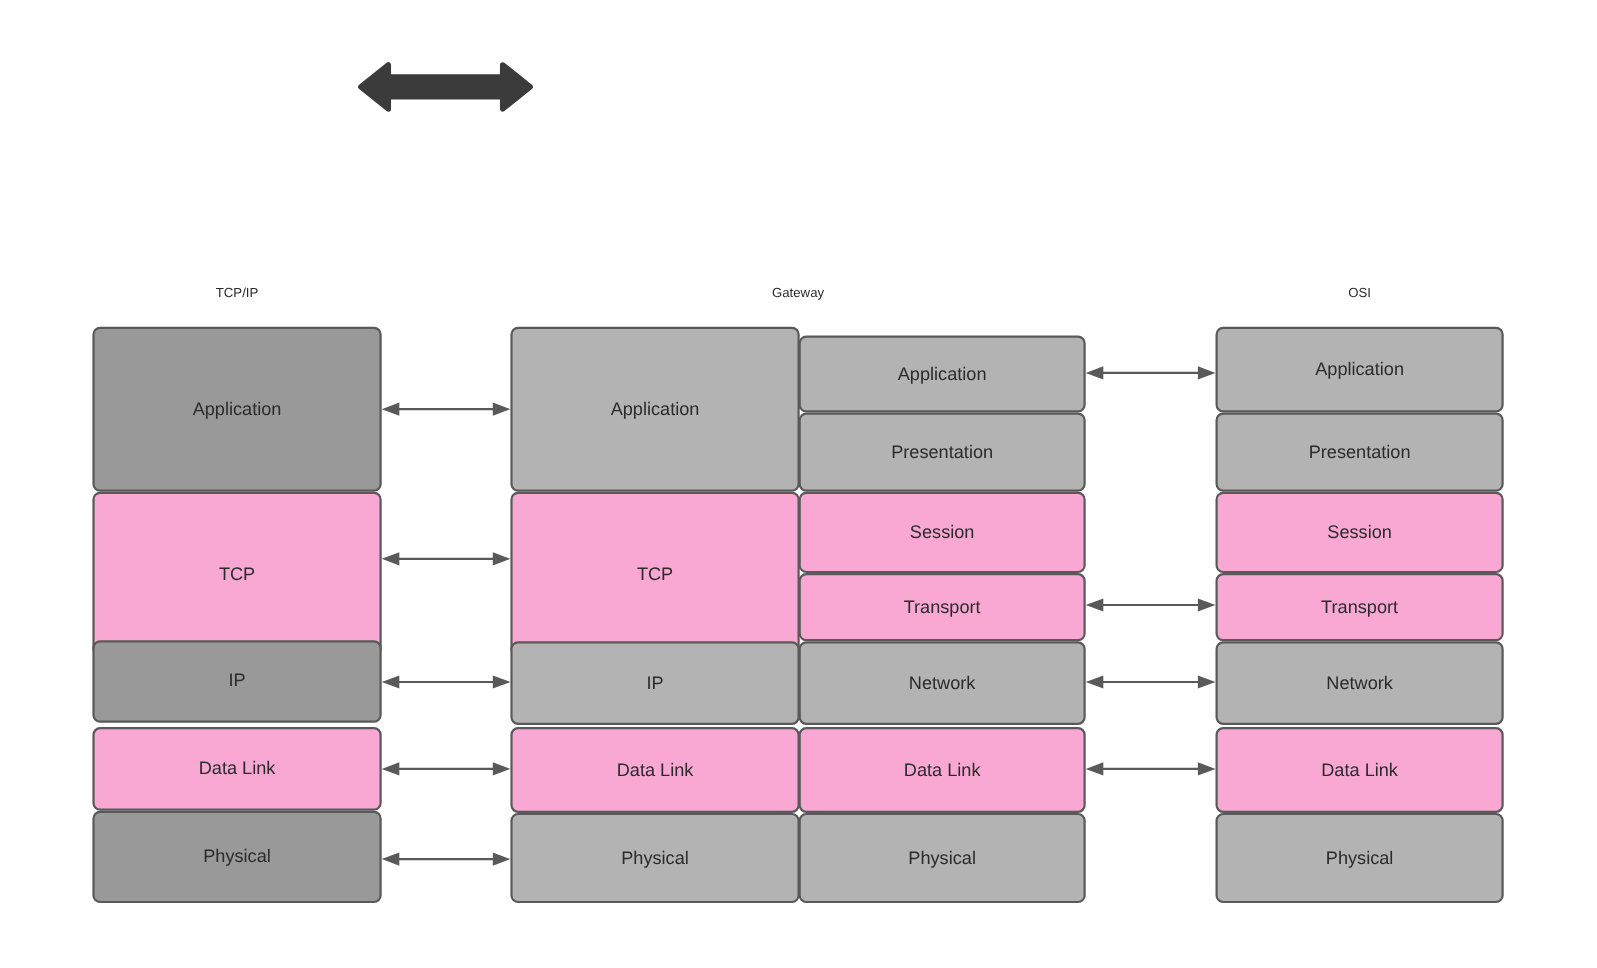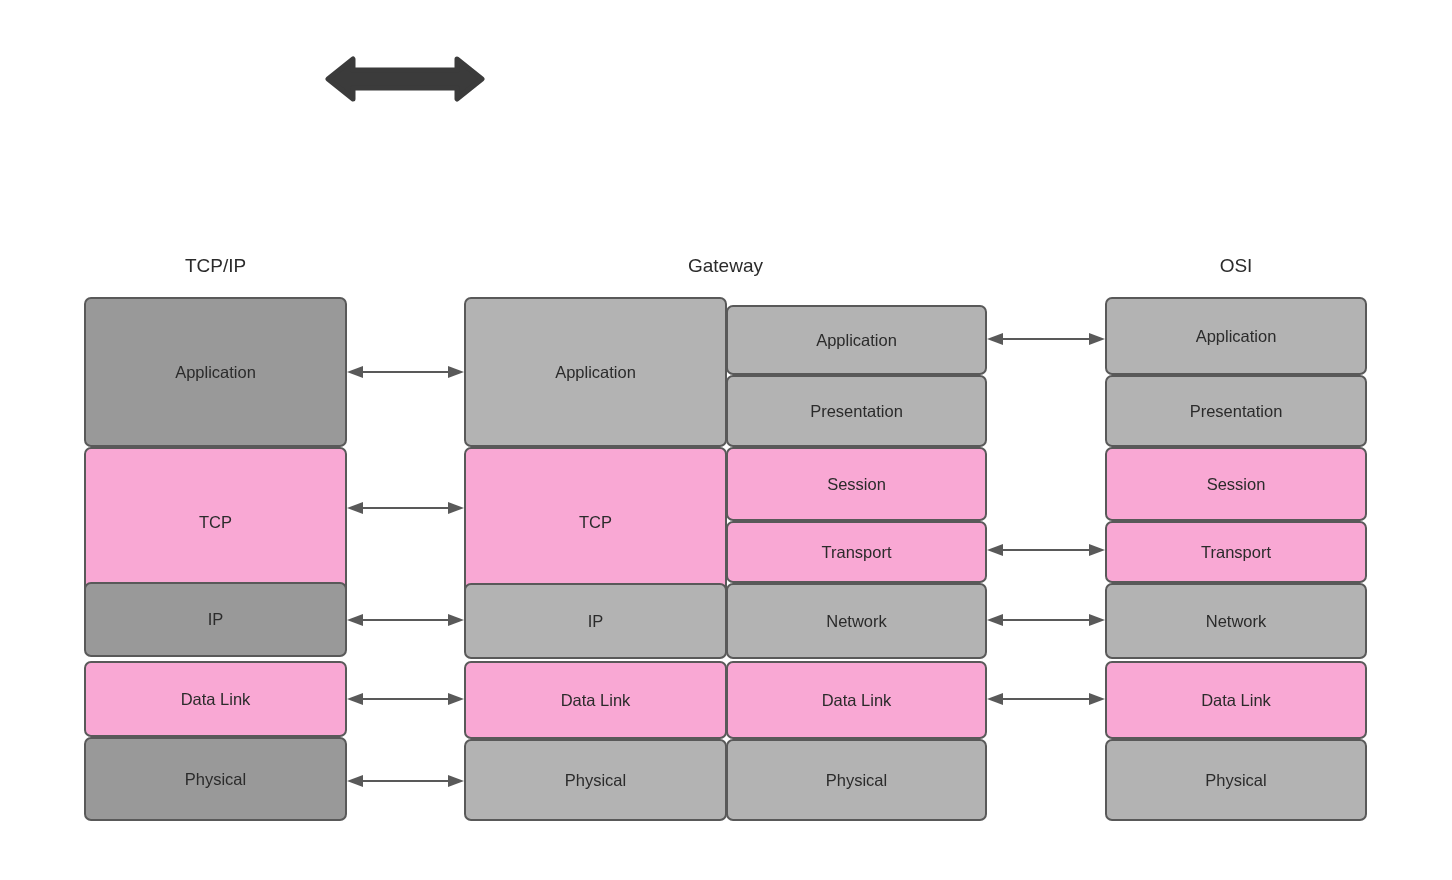--- a/index.html
+++ b/index.html
@@ -18,21 +18,21 @@
 
   .canvas {
     position: absolute;
     inset: 0;
   }
 
   
   .col-title {
     position: absolute;
     text-align: center;
-    font-size: 19px;
+    font-size: 12px;
     color: #2b2b2b;
     line-height: 20px;
     white-space: nowrap;
   }
 
   
   .layer-box {
     position: absolute;
     box-sizing: border-box;
     border: 2px solid #595959;

